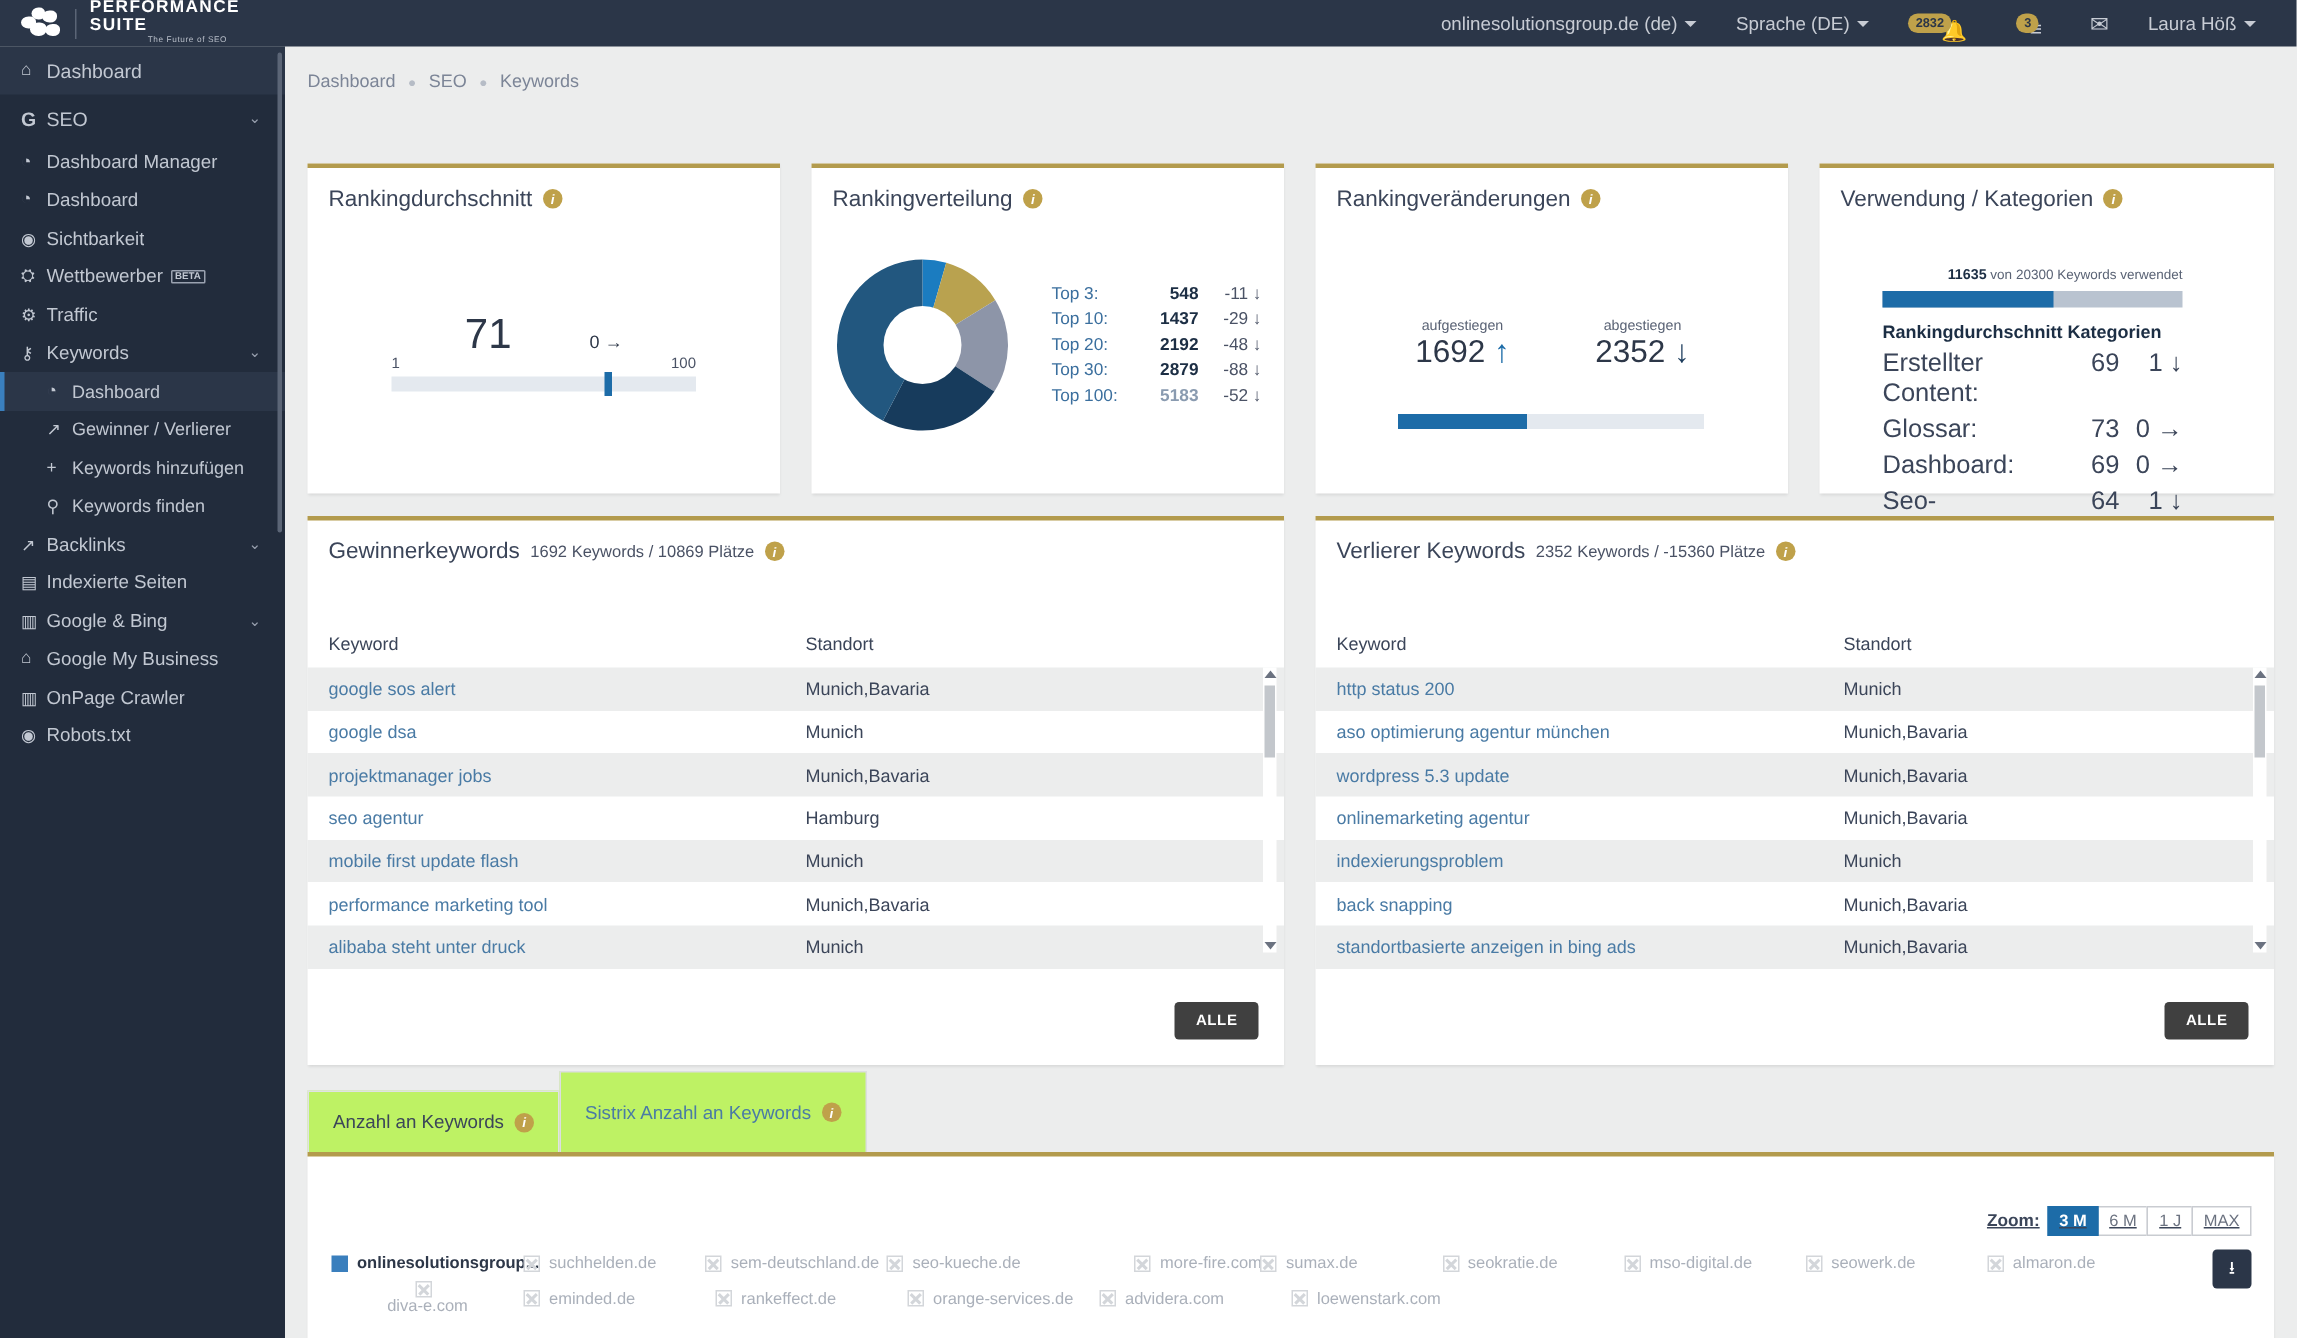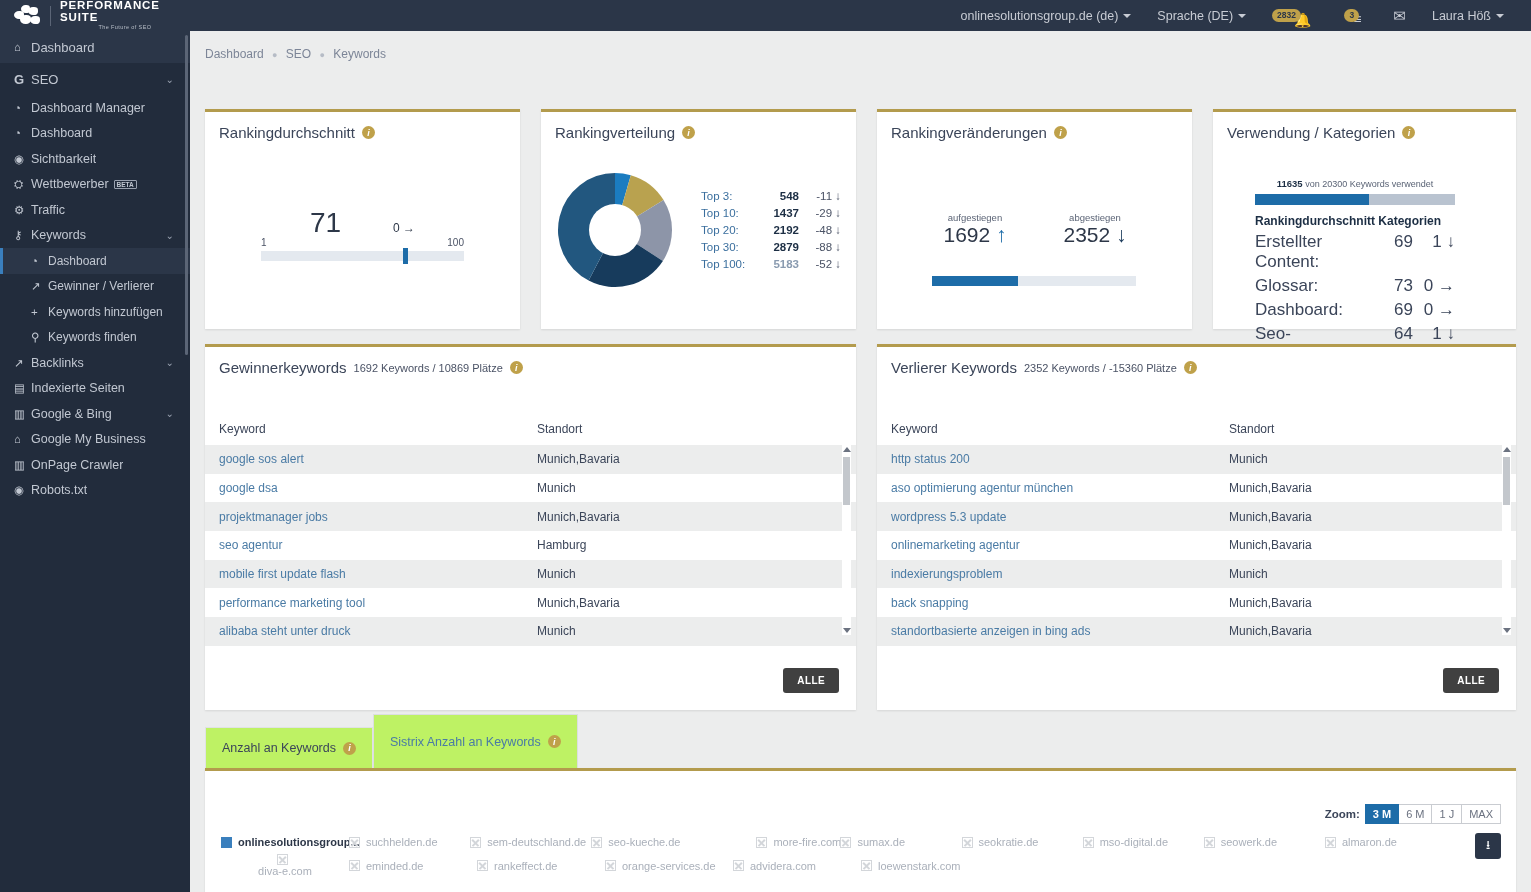--- a/index.html
+++ b/index.html
@@ -102,21 +102,21 @@
   .dist-lbl { width: 56px; color: #3b6f9e; }
   .dist-val { width: 42px; text-align: right; font-weight: bold; color: #1c2e44; }
   .dist-val.muted { color: #8a9bb0; font-weight: bold; }
   .dist-dlt { width: 42px; text-align: right; color: #4a5265; }
 
   .chg-lbl { font-size: 9.5px; color: #5a6375; text-align: center; }
   .chg-num { font-size: 21px; color: #2d3748; font-weight: 300; text-align: center; }
   .bar-bg { background: #e4e9ef; height: 10px; }
   .bar-fill { background: #1d6ca8; height: 10px; }
 
-  .cat-cap { font-size: 9px; color: #5a6375; text-align: center; }
+  .cat-cap { font-size: 9px; color: #5a6375; text-align: right; }
   .cat-cap b { color: #1c2e44; font-size: 9.5px; }
   .cat-bar-bg { height: 11px; background: #b9c3d0; }
   .cat-bar-fill { height: 11px; background: #1d6ca8; }
   .cat-h { font-size: 12px; font-weight: bold; color: #1c2e44; margin: 9px 0 4px 0; }
   .cat-row { display: flex; font-size: 17px; color: #3b4559; margin-bottom: 4px; }
   .cat-name { flex: 1; }
   .cat-val { width: 40px; text-align: right; }
   .cat-dlt { width: 42px; text-align: right; }
 
   
@@ -147,21 +147,21 @@
     height: 54px; display: flex; align-items: center; padding: 0 16px;
     font-size: 12.5px; color: #4a7ba5; background: #bef264; cursor: pointer;
     border: 1px solid #dcdee0; border-bottom: none;
   }
   .tab.active { background: #bef264; color: #3b4559; height: 41px; border-color: #e0e2e4; }
   #chartpanel {
     position: absolute; left: 15px; top: 737px; width: 1311px; height: 155px;
     background: #fff; border-top: 3px solid #b39b4d; box-shadow: 0 1px 2px rgba(0,0,0,.10);
     overflow: hidden;
   }
-  .zoom-ctrl { position: absolute; right: 15px; top: 37px; display: flex; align-items: center; font-size: 11.5px; color: #3b4559; }
+  .zoom-ctrl { position: absolute; right: 15px; top: 37px; display: flex; align-items: center; font-size: 11.5px; color: #3b4559; text-decoration: underline; }
   .zoom-lbl { margin-right: 6px; font-weight: bold; }
   .zbtn {
     border: 1px solid #c9ccd1; padding: 3px 7px; margin-left: -1px;
     font-size: 11px; color: #6b7280; background: #fff; cursor: pointer;
   }
   .zbtn.active { background: #1d6ca8; color: #fff; border-color: #1d6ca8; font-weight: bold; position: relative; z-index: 2; }
   #legend { position: absolute; left: 16px; top: 65px; width: 1230px; display: flex; flex-wrap: wrap; }
   .leg {
     width: 130px; display: flex; align-items: center; font-size: 11px;
     color: #aab0ba; margin-bottom: 6px; cursor: pointer; white-space: nowrap;

